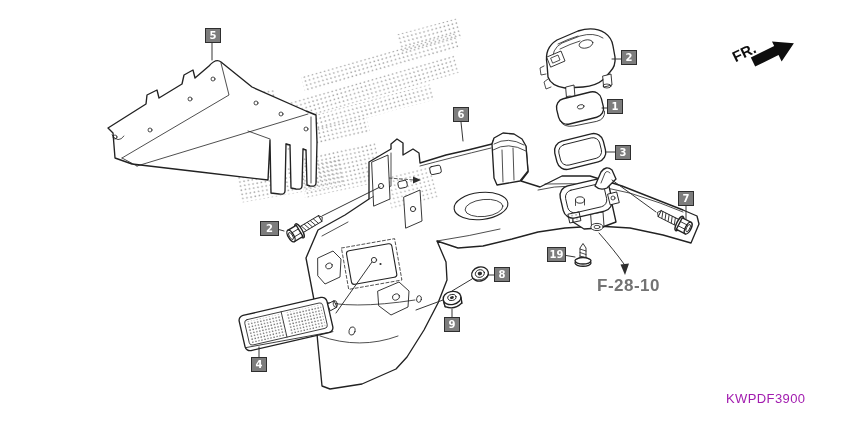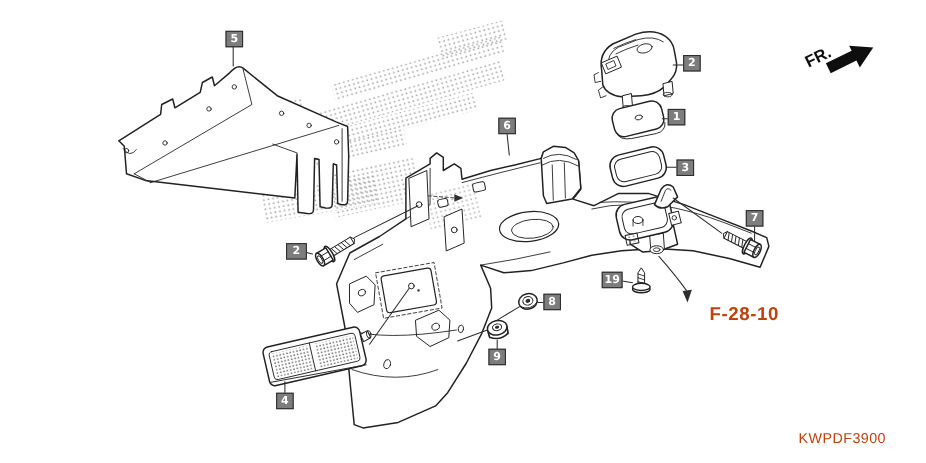--- a/index.html
+++ b/index.html
@@ -14,25 +14,25 @@
   .leader{fill:none;stroke:#2b2b2b;stroke-width:0.95;}
   .dash {fill:none;stroke:#333;stroke-width:0.8;stroke-dasharray:3 2.2;}
   .dark {fill:#2e2e2e;stroke:none;}
 
   .callout{position:absolute;width:16px;height:15px;background:#7d7d7d;
            border:1.5px solid #2e2e2e;box-sizing:border-box;color:#fff;
            font:bold 10px "DejaVu Sans",sans-serif;display:flex;align-items:center;
            justify-content:center;line-height:1;cursor:pointer;}
   .callout.wide{width:19px;}
   .ref-label{position:absolute;left:597px;top:276px;font:bold 17px "Liberation Sans",sans-serif;
-             color:#c2410c;letter-spacing:0.5px;cursor:pointer;margin-left:48px;}
+             color:#737373;letter-spacing:0.5px;cursor:pointer;}
   .fr-label{position:absolute;left:733px;top:49px;font:bold 15px "Liberation Sans",sans-serif;
             color:#0e0e0e;transform:rotate(-26deg);transform-origin:left center;}
   .code-label{position:absolute;left:726px;top:391px;font:13px "Liberation Sans",sans-serif;
-              color:#c2410c;letter-spacing:0.4px;}
+              color:#a21caf;letter-spacing:0.4px;}
 </style>
 </head>
 <body>
 
 <div class="stage">
 
 <svg width="842" height="421" viewBox="0 0 842 421">
   <defs>
     <pattern id="ht" width="4.2" height="4.2" patternUnits="userSpaceOnUse">
       <circle cx="1.1" cy="1.1" r="0.85" fill="#8f8f8f"></circle>

